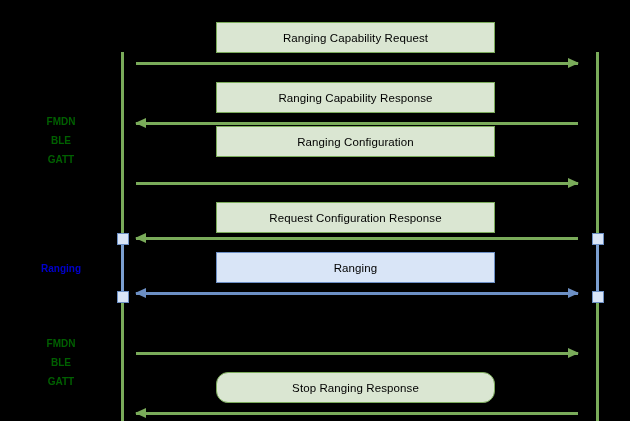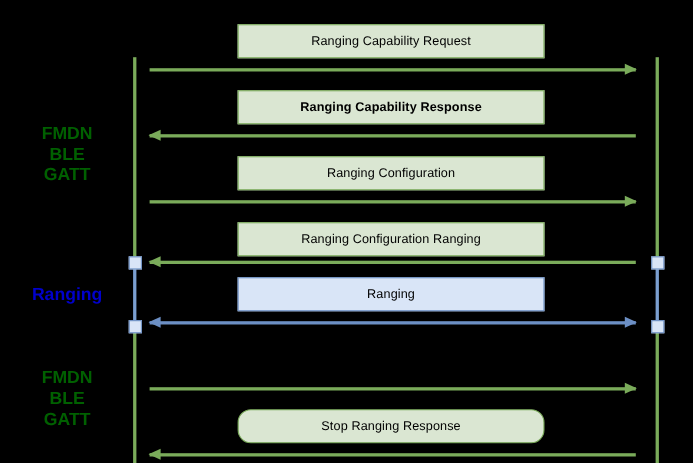--- a/index.html
+++ b/index.html
@@ -93,21 +93,21 @@
   }
   .arrow.blue .arrow-head.left {
     left: -1px;
     border-right: 11px solid #6c8fc4;
   }
 
   
   .phase-label {
     position: absolute;
     text-align: center;
-    font-size: 16px;
+    font-size: 10px;
     font-weight: bold;
     line-height: 19px;
     white-space: pre-line;
   }
   .phase-label.green-text { color: #006000; }
   .phase-label.blue-text  { color: #0000cc; }
 </style>
 </head>
 <body>
 
@@ -122,34 +122,34 @@
     <div class="activation-endpoint" style="left: 116.5px; top: 291px;"></div>
     <div class="activation-bar" style="left: 596px; top: 239px; height: 58px;"></div>
     <div class="activation-endpoint" style="left: 591.5px; top: 233px;"></div>
     <div class="activation-endpoint" style="left: 591.5px; top: 291px;"></div>
     <div class="msg-box green" style="top: 22px;">
       <span>Ranging Capability Request</span>
     </div>
     <div class="arrow green" style="top: 62px; left: 136px; width: 442px;">
       <div class="arrow-head right"></div>
     </div>
-    <div class="msg-box green" style="top: 82px; font-weight: bold;">
+    <div class="msg-box green" style="top: 82px;">
       <span>Ranging Capability Response</span>
     </div>
     <div class="arrow green" style="top: 122px; left: 136px; width: 442px;">
       <div class="arrow-head left"></div>
     </div>
-    <div class="msg-box green" style="top: 142px;">
+    <div class="msg-box green" style="top: 126px;">
       <span>Ranging Configuration</span>
     </div>
     <div class="arrow green" style="top: 182px; left: 136px; width: 442px;">
       <div class="arrow-head right"></div>
     </div>
     <div class="msg-box green" style="top: 202px;">
-      <span>Ranging Configuration Ranging</span>
+      <span>Request Configuration Response</span>
     </div>
     <div class="arrow green" style="top: 237px; left: 136px; width: 442px;">
       <div class="arrow-head left"></div>
     </div>
     <div class="msg-box blue" style="top: 252px;">
       <span>Ranging</span>
     </div>
     <div class="arrow blue" style="top: 292px; left: 136px; width: 442px;">
       <div class="arrow-head right"></div>
       <div class="arrow-head left"></div>

